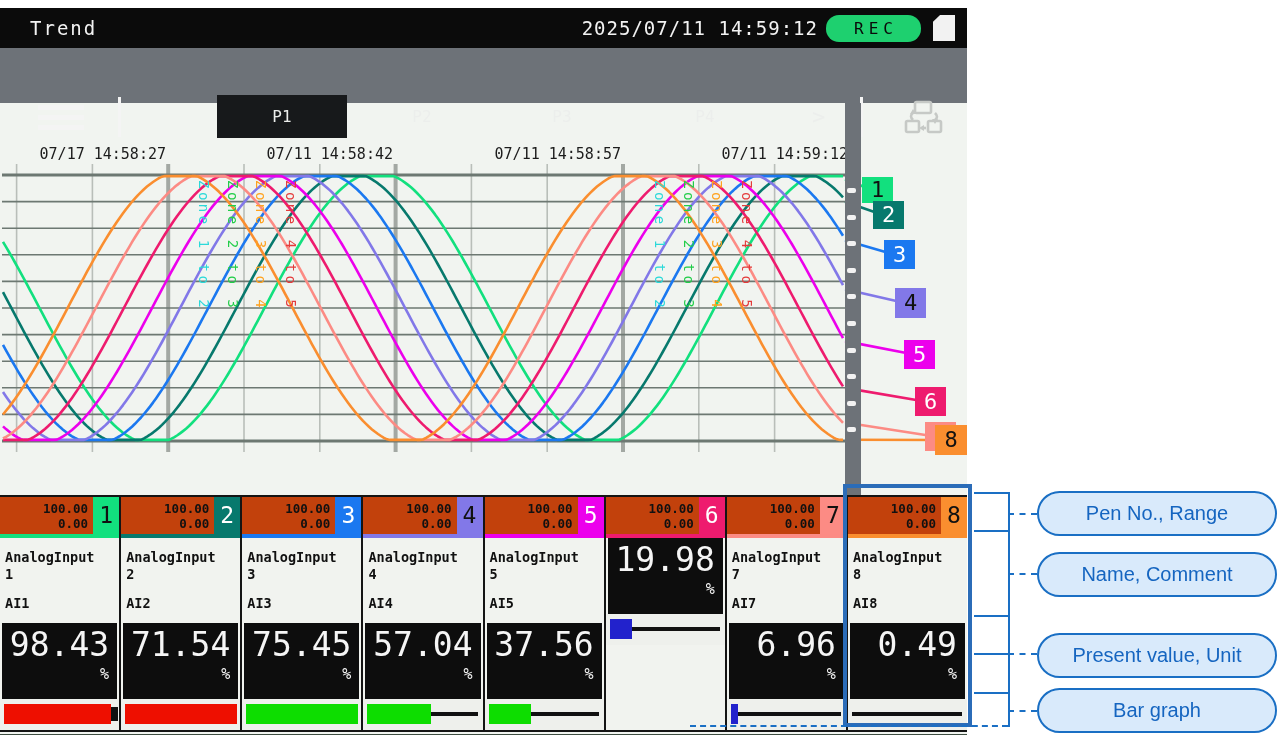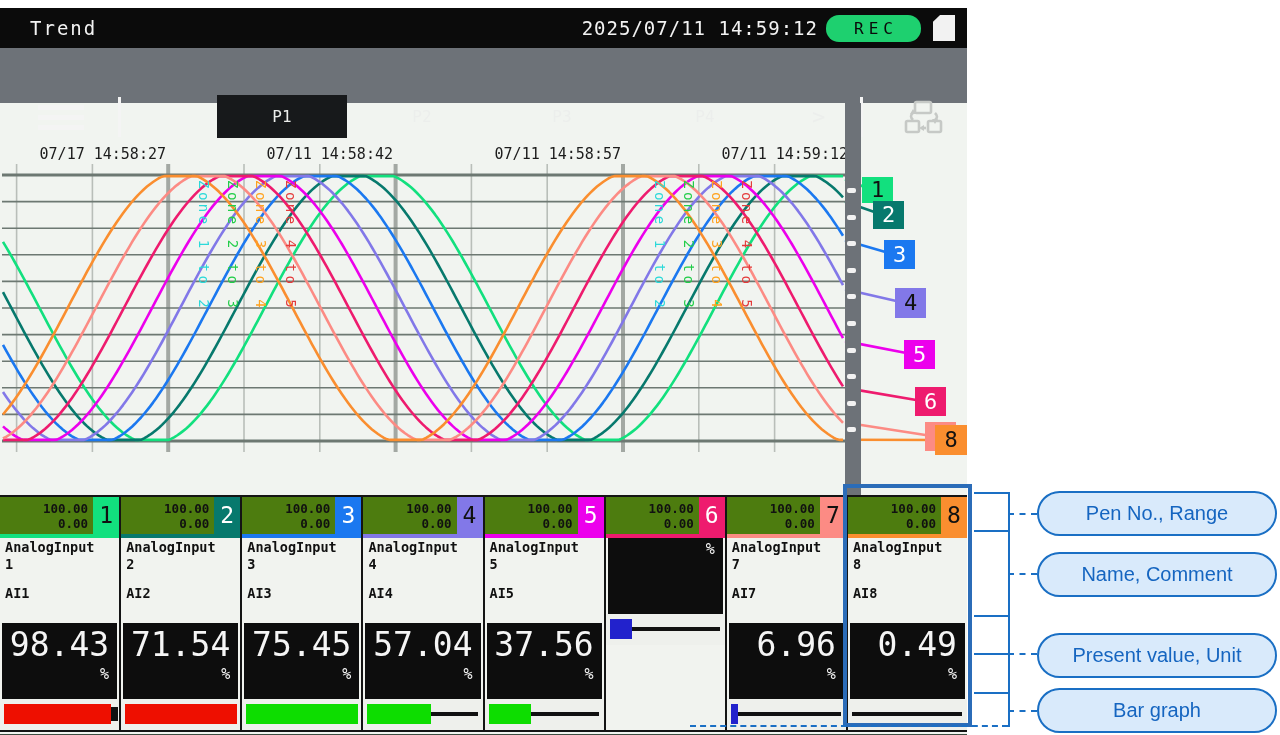--- a/index.html
+++ b/index.html
@@ -33,25 +33,25 @@
   .time-label { position:absolute; width:160px; text-align:right; font-size:15px; color:#1c1c1c; top:137px; }
   .cursor-bar { position:absolute; left:845px; top:95px; width:16px; height:397px; background:#6d7278; }
   .cursor-tick { position:absolute; left:1.5px; width:9px; height:5px; background:#f2f2f2; border-radius:2px; }
   .pen-flag { position:absolute; text-align:center; font-size:22px; }
 
   
   #panels { position:absolute; left:0; top:487px; width:967px; height:237px; display:flex;
             border-top:2px solid #141414; border-bottom:2px solid #141414; background:#f1f3ef; }
   .panel { flex:1 1 0; position:relative; border-right:2px solid #141414; cursor:pointer; }
   .panel:last-child { border-right:none; }
-  .range-row { position:relative; height:41px; background:#4d7c0f; }
+  .range-row { position:relative; height:41px; background:#c2410c; }
   .range-vals { position:absolute; right:31px; top:4px; text-align:right; font-size:12.5px; font-weight:bold; line-height:15px; color:#111; }
   .pen-badge { position:absolute; right:0; top:0; width:26px; height:37px; font-size:23px; text-align:center; line-height:36px; }
   .pen-underline { position:absolute; left:0; bottom:0; width:100%; height:4px; }
-  .name-row { height:85px; padding:1px 0 0 5px; font-size:13.5px; font-weight:bold; color:#111; line-height:17px; }
+  .name-row { height:85px; padding:11px 0 0 5px; font-size:13.5px; font-weight:bold; color:#111; line-height:17px; }
   .ch-name { width:92px; word-wrap:break-word; }
   .ch-comment { margin-top:12px; }
   .value-row { height:76px; background:#0d0d0d; margin:0 2px; color:#f5f5f5; text-align:right; padding:2px 8px 0 0; }
   .value-num { font-size:33px; line-height:40px; }
   .value-unit { font-size:15px; line-height:16px; margin-top:1px; }
   .bar-row { position:relative; height:31px; background:#eef0ec; }
   .bar-track { position:absolute; left:4px; right:5px; top:13px; height:4px; background:#111; }
   .bar-fill { position:absolute; left:4px; top:5px; height:20px; }
   .bar-cap { position:absolute; top:8px; width:7px; height:14px; background:#111; }
   .bottom-strip { position:absolute; left:0; top:726px; width:967px; height:9px; background:#3d4d41; }
@@ -282,20 +282,21 @@
     <div class="bar-fill" style="width: 42px; background: rgb(13, 221, 0);"></div>
           </div>
         </div>
         <div class="panel">
     <div class="range-row">
       <div class="range-vals">100.00<br>0.00</div>
       <div class="pen-badge" style="background:#ee1b6e;color:#ffffff">6</div>
       <div class="pen-underline" style="background:#ee1b6e"></div>
     </div>
     <div class="value-row">
+      <div class="value-num">19.98</div>
       <div class="value-unit">%</div>
     </div>
     <div class="bar-row">
       <div class="bar-track"></div>
     <div class="bar-fill" style="width: 22px; background: rgb(34, 34, 204);"></div>
           </div>
         </div>
         <div class="panel">
     <div class="range-row">
       <div class="range-vals">100.00<br>0.00</div>

